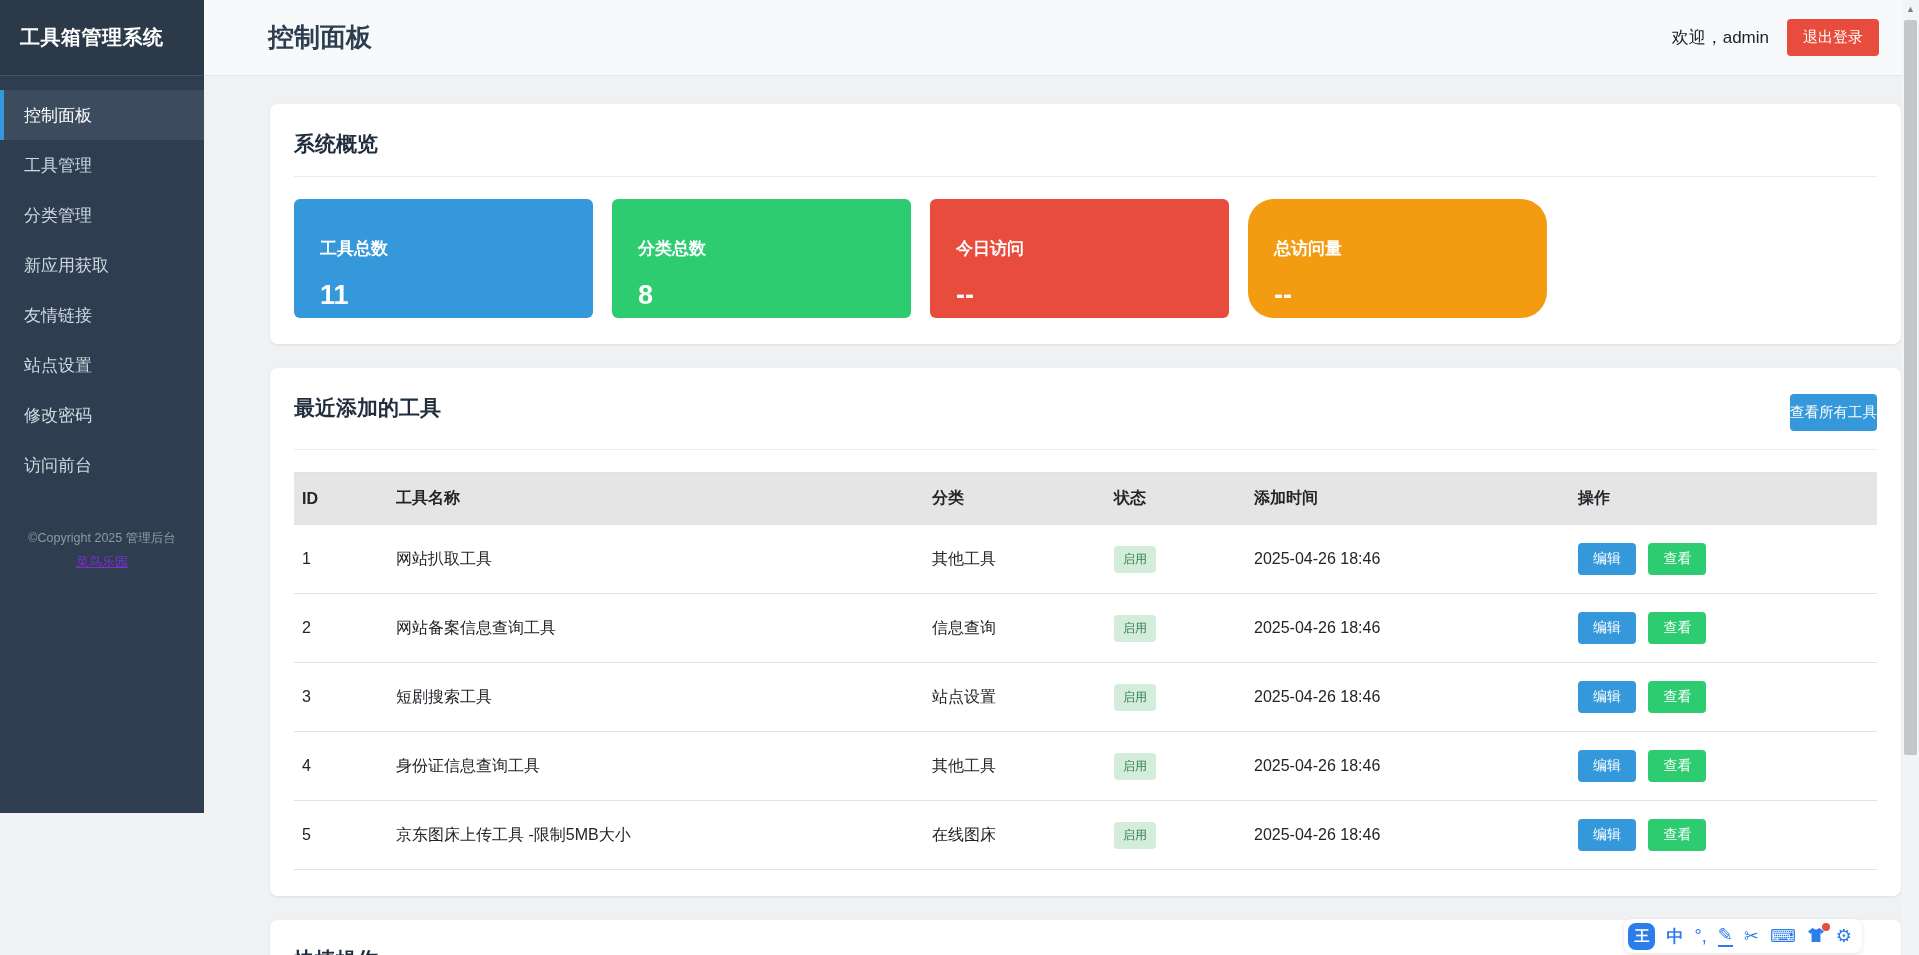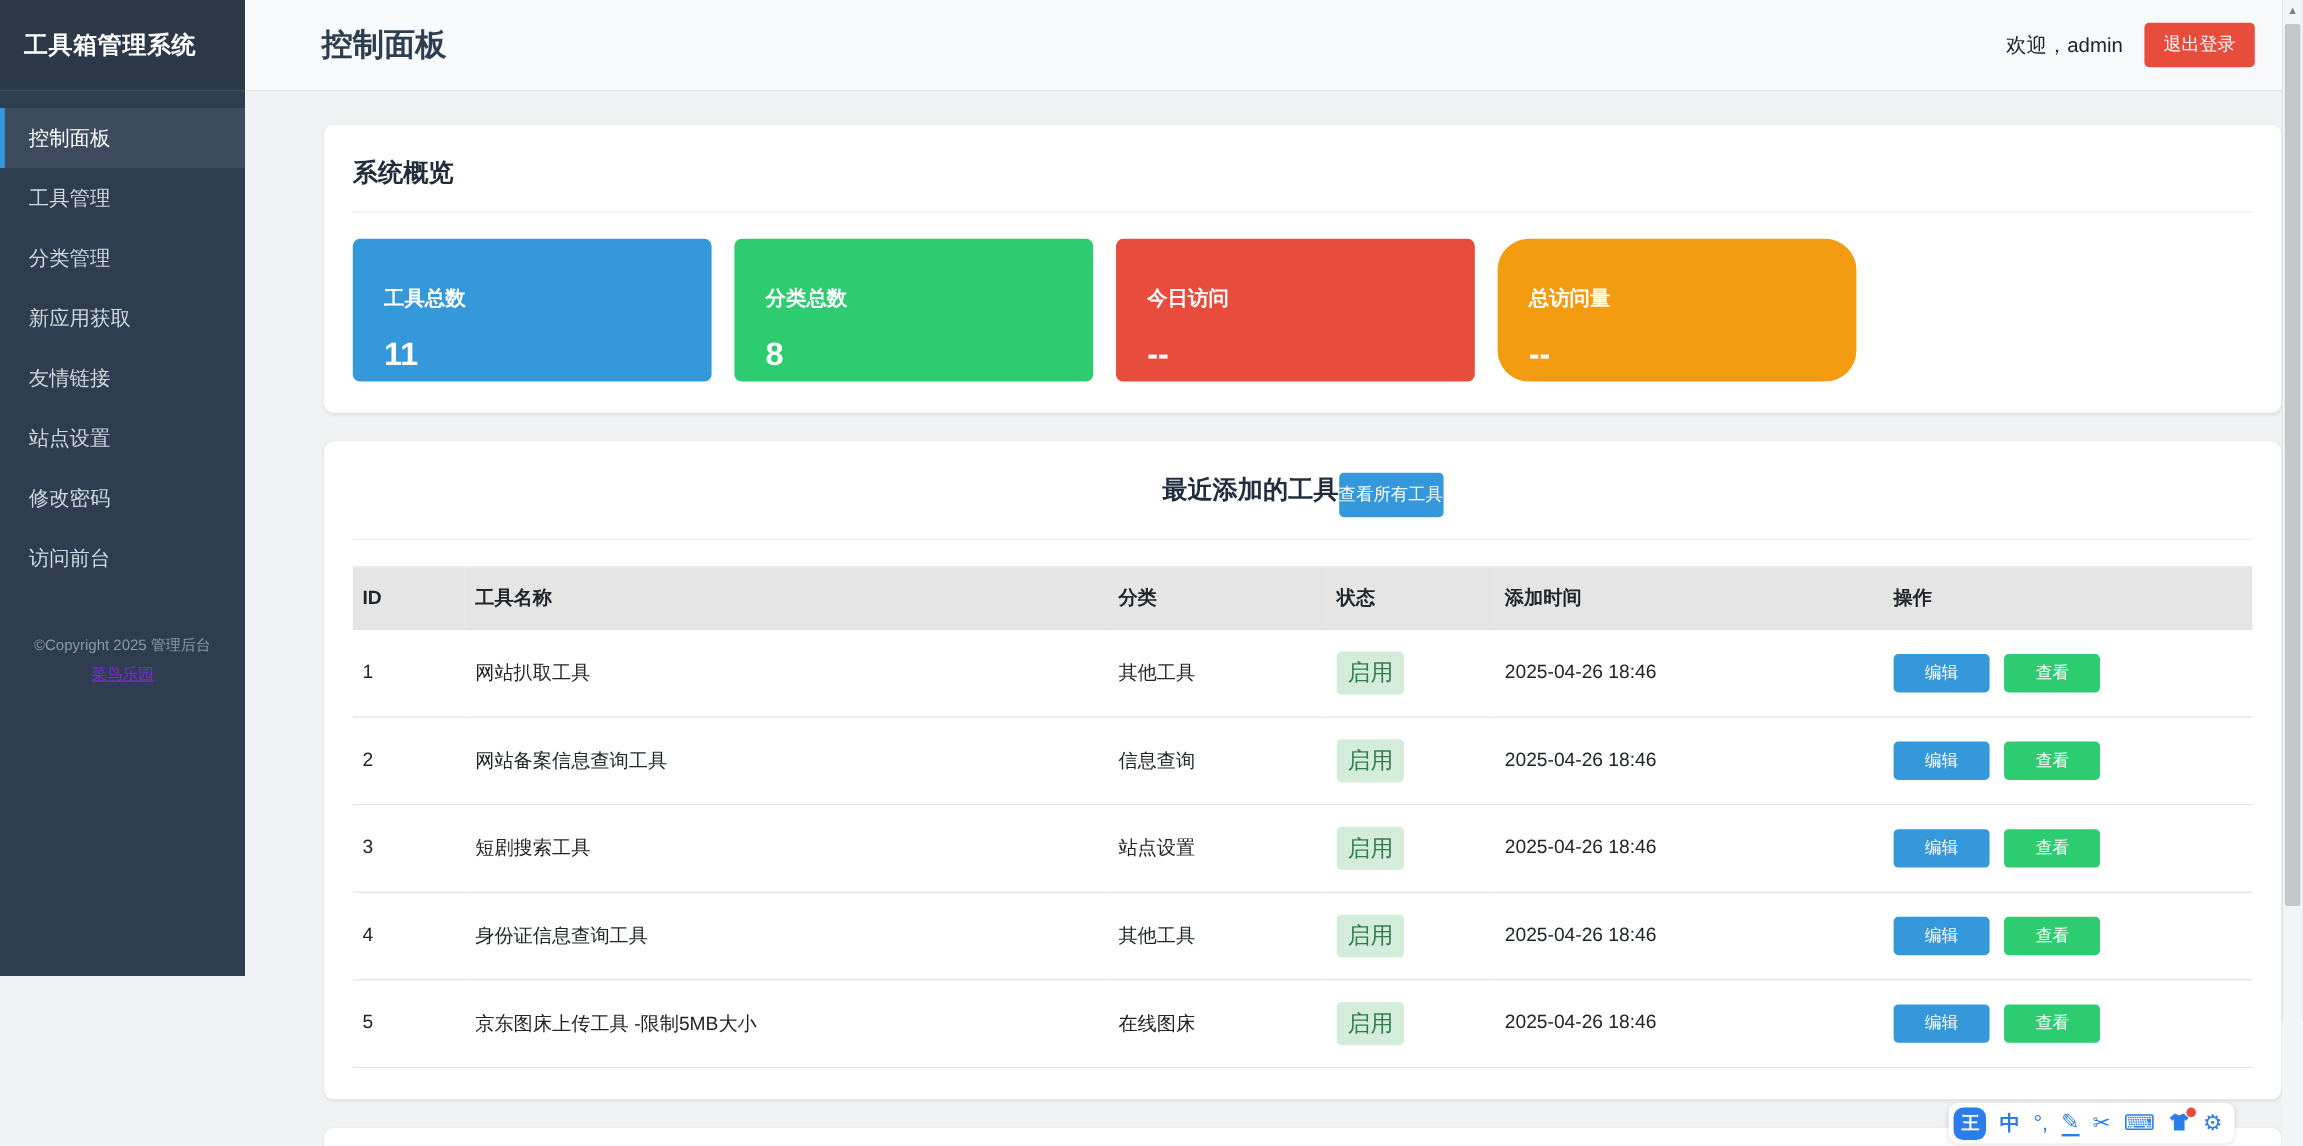--- a/index.html
+++ b/index.html
@@ -28,40 +28,40 @@
   .welcome-text { font-size: 17px; color: #212529; }
   .logout-btn { background: #e74c3c; color: #ffffff; border: none; border-radius: 4px;
     font-size: 15px; padding: 9px 16px; cursor: pointer; font-family: inherit; }
 
   
   .content { padding: 28px 18px 0 66px; }
   .card { background: #ffffff; border-radius: 8px; box-shadow: 0 1px 3px rgba(0,0,0,0.08);
     padding: 26px 24px; margin-bottom: 24px; }
   .card-title { font-size: 21px; font-weight: bold; color: #1f2d3d; }
   .card-divider { border: none; border-top: 1px solid #e9ecef; margin: 18px 0 22px 0; }
-  .card-head-row { display: flex; align-items: flex-start; justify-content: center; }
+  .card-head-row { display: flex; align-items: flex-start; justify-content: space-between; }
 
   
   .stats-row { display: flex; gap: 19px; }
   .stat-card { width: 299px; height: 119px; border-radius: 6px; color: #ffffff; padding: 38px 26px; }
   .stat-label { font-size: 17px; font-weight: bold; }
   .stat-value { font-size: 27px; font-weight: bold; margin-top: 20px; }
 
   
   .view-all-btn { background: #3498db; color: #fff; border: none; border-radius: 4px;
     font-size: 14.5px; padding: 9px 0; cursor: pointer; font-family: inherit; }
   table { width: 100%; border-collapse: collapse; }
   thead tr { background: #e5e5e5; }
   th { text-align: left; font-size: 16px; font-weight: bold; color: #212529;
     padding: 15px 8px; border-top: 1px solid #dee2e6; border-bottom: 1px solid #dee2e6; }
   td { font-size: 16px; color: #212529; padding: 18px 8px; border-bottom: 1px solid #dee2e6; }
   .status-badge { display: inline-block; background: #d4edda; color: #2e7d4f;
-    font-size: 19px; padding: 5px 9px; border-radius: 4px; }
+    font-size: 12px; padding: 5px 9px; border-radius: 4px; }
   .row-btn { border: none; border-radius: 4px; color: #fff; font-size: 14px;
-    padding: 7px 26px; cursor: pointer; margin-right: 8px; font-family: Liberation Mono, monospace; }
+    padding: 7px 15px; cursor: pointer; margin-right: 8px; font-family: Liberation Mono, monospace; }
   .btn-edit { background: #3498db; }
   .btn-view { background: #2ecc71; }
 
   
   .scrollbar { position: fixed; right: 0; top: 0; width: 17px; height: 955px; background: #f3f4f5; z-index: 20; }
   .scroll-up-arrow { position: absolute; top: 4px; left: 0; width: 17px; text-align: center;
     font-size: 9px; color: #7a7d80; }
   .scroll-thumb { position: absolute; top: 20px; left: 2px; width: 13px; height: 735px;
     background: #c4c7c9; border-radius: 2px; }
 

